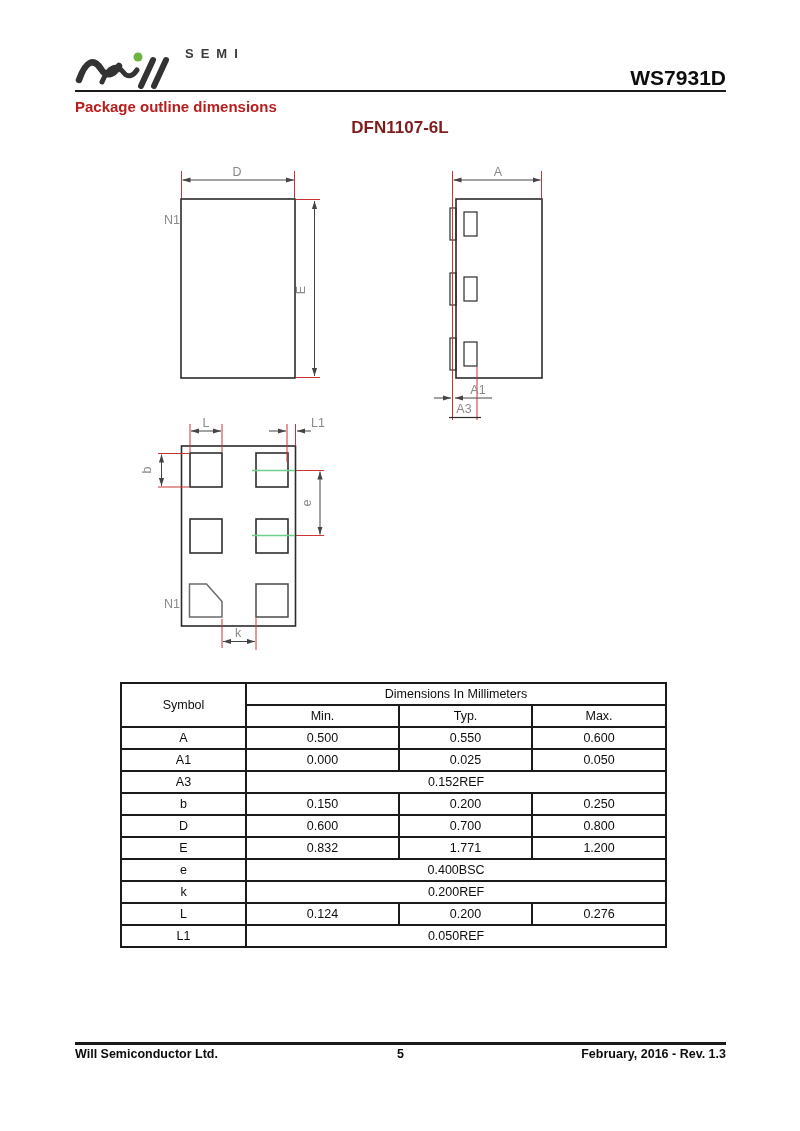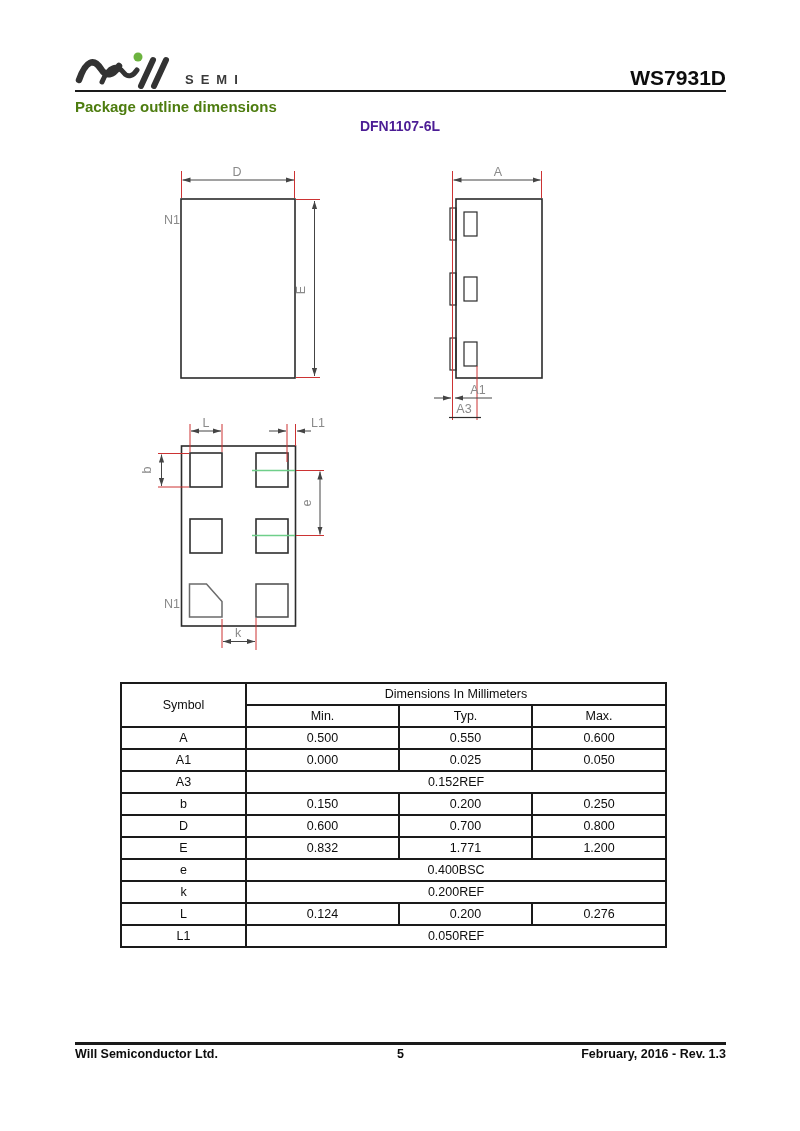--- a/index.html
+++ b/index.html
@@ -2,26 +2,26 @@
 <html><head>
 <meta charset="utf-8">
 <style>
   html,body{margin:0;padding:0;background:#e8e8e8;}
   .page{
     position:relative;width:800px;height:1131px;background:#ffffff;
     margin:0 auto;overflow:hidden;
     font-family:"Liberation Sans","DejaVu Sans",sans-serif;color:#111;
   }
   
-  .logo{position:absolute;left:75px;top:46px;display:flex;align-items:flex-end;}
+  .logo{position:absolute;left:75px;top:46px;display:flex;}
   .logo-semi{font-size:13px;font-weight:700;letter-spacing:7px;color:#3a3a3a;margin-left:12px;margin-bottom:3px;}
   .doc-number{position:absolute;top:66px;right:74px;font-size:21px;font-weight:bold;color:#0d0d0d;}
   .header-rule{position:absolute;left:75px;top:90px;width:651px;height:2px;background:#1a1a1a;}
-  .section-title{position:absolute;left:75px;top:98px;font-size:15px;font-weight:bold;color:#4d7c0f;}
-  .package-name{position:absolute;left:0;top:118px;width:800px;text-align:center;font-size:14px;font-weight:bold;color:#4c1d95;}
+  .section-title{position:absolute;left:75px;top:98px;font-size:15px;font-weight:bold;color:#b91c1c;}
+  .package-name{position:absolute;left:0;top:118px;width:800px;text-align:center;font-size:17px;font-weight:bold;color:#7f1d1d;}
   
   .drawing{position:absolute;left:0;top:140px;}
   .drawing .body{fill:none;stroke:#2b2b2b;stroke-width:1.6;}
   .drawing .thin{stroke-width:1.2;}
   .drawing .pad{fill:none;stroke:#2f2f2f;stroke-width:1.6;}
   .drawing .pad-light{fill:none;stroke:#6b6b6b;stroke-width:1.5;}
   .drawing .pad-mid{fill:none;stroke:#4a4a4a;stroke-width:1.5;}
   .drawing .red{stroke:#cc3333;stroke-width:1;}
   .drawing .green{stroke:#6fcf8a;stroke-width:1.4;}
   .drawing .dim{stroke:#444444;stroke-width:1;}

